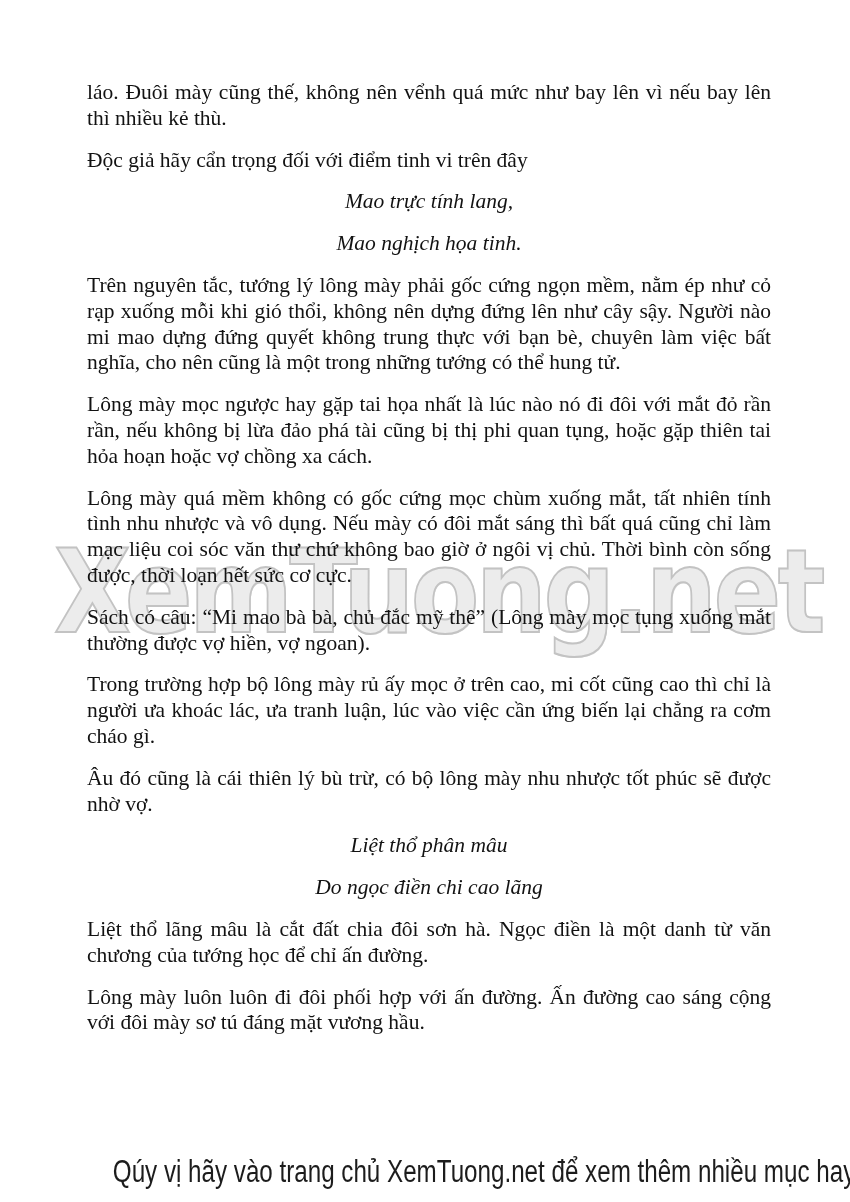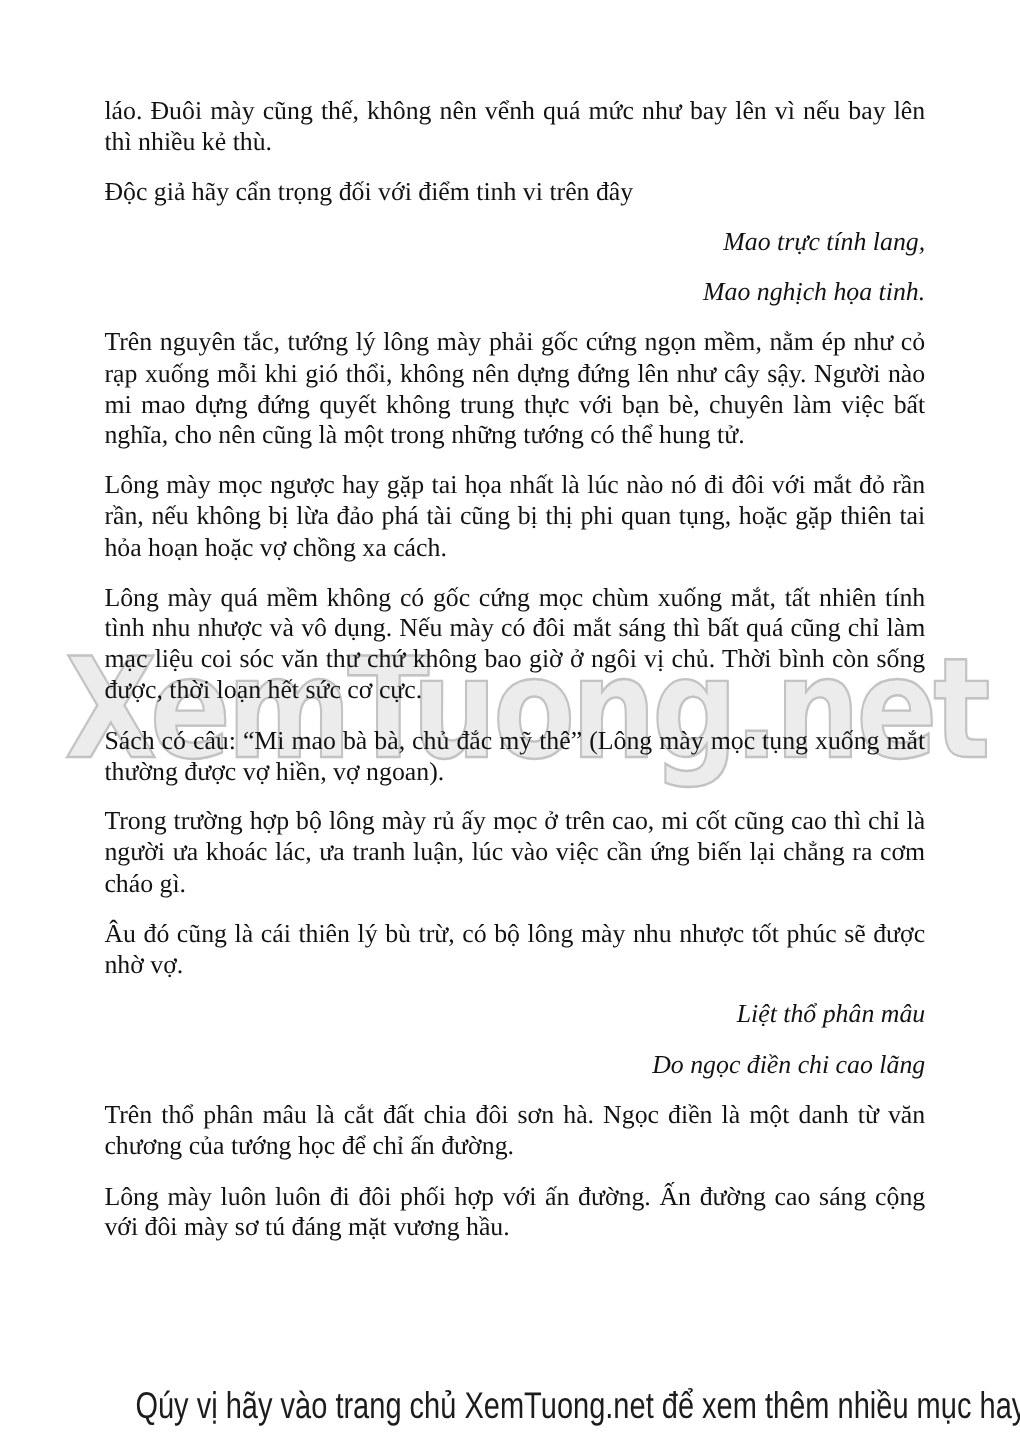--- a/index.html
+++ b/index.html
@@ -41,21 +41,21 @@
     left: 71px;
     top: 64px;
     width: 716px;
     z-index: 1;
     font-size: 21.5px;
     line-height: 25.8px;
     color: #121212;
     text-align: justify;
   }
   .body-text p { margin: 16px; padding: 0; }
-  .body-text p.italic { font-style: italic; text-align: right; }
+  .body-text p.italic { font-style: italic; text-align: center; }
   .footer {
     position: absolute;
     left: 0;
     top: 1152px;
     width: 850px;
     z-index: 1;
     text-align: center;
     white-space: nowrap;
   }
   .footer-inner {
@@ -83,21 +83,21 @@
     <p class="italic">Mao trực tính lang,</p>
     <p class="italic">Mao nghịch họa tinh.</p>
     <p>Trên nguyên tắc, tướng lý lông mày phải gốc cứng ngọn mềm, nằm ép như cỏ rạp xuống mỗi khi gió thổi, không nên dựng đứng lên như cây sậy. Người nào mi mao dựng đứng quyết không trung thực với bạn bè, chuyên làm việc bất nghĩa, cho nên cũng là một trong những tướng có thể hung tử.</p>
     <p>Lông mày mọc ngược hay gặp tai họa nhất là lúc nào nó đi đôi với mắt đỏ rần rần, nếu không bị lừa đảo phá tài cũng bị thị phi quan tụng, hoặc gặp thiên tai hỏa hoạn hoặc vợ chồng xa cách.</p>
     <p>Lông mày quá mềm không có gốc cứng mọc chùm xuống mắt, tất nhiên tính tình nhu nhược và vô dụng. Nếu mày có đôi mắt sáng thì bất quá cũng chỉ làm mạc liệu coi sóc văn thư chứ không bao giờ ở ngôi vị chủ. Thời bình còn sống được, thời loạn hết sức cơ cực.</p>
     <p>Sách có câu: “Mi mao bà bà, chủ đắc mỹ thê” (Lông mày mọc tụng xuống mắt thường được vợ hiền, vợ ngoan).</p>
     <p>Trong trường hợp bộ lông mày rủ ấy mọc ở trên cao, mi cốt cũng cao thì chỉ là người ưa khoác lác, ưa tranh luận, lúc vào việc cần ứng biến lại chẳng ra cơm cháo gì.</p>
     <p>Âu đó cũng là cái thiên lý bù trừ, có bộ lông mày nhu nhược tốt phúc sẽ được nhờ vợ.</p>
     <p class="italic">Liệt thổ phân mâu</p>
     <p class="italic">Do ngọc điền chi cao lãng</p>
-    <p>Trên thổ phân mâu là cắt đất chia đôi sơn hà. Ngọc điền là một danh từ văn chương của tướng học để chỉ ấn đường.</p>
+    <p>Liệt thổ lãng mâu là cắt đất chia đôi sơn hà. Ngọc điền là một danh từ văn chương của tướng học để chỉ ấn đường.</p>
     <p>Lông mày luôn luôn đi đôi phối hợp với ấn đường. Ấn đường cao sáng cộng với đôi mày sơ tú đáng mặt vương hầu.</p>
   </div>
 
   <div class="footer">
     <span class="footer-inner">
       <span>Qúy vị hãy vào trang chủ </span><span>XemTuong.net</span><span> để xem thêm nhiều mục hay khác</span>
     </span>
   </div>
 
 </div>

